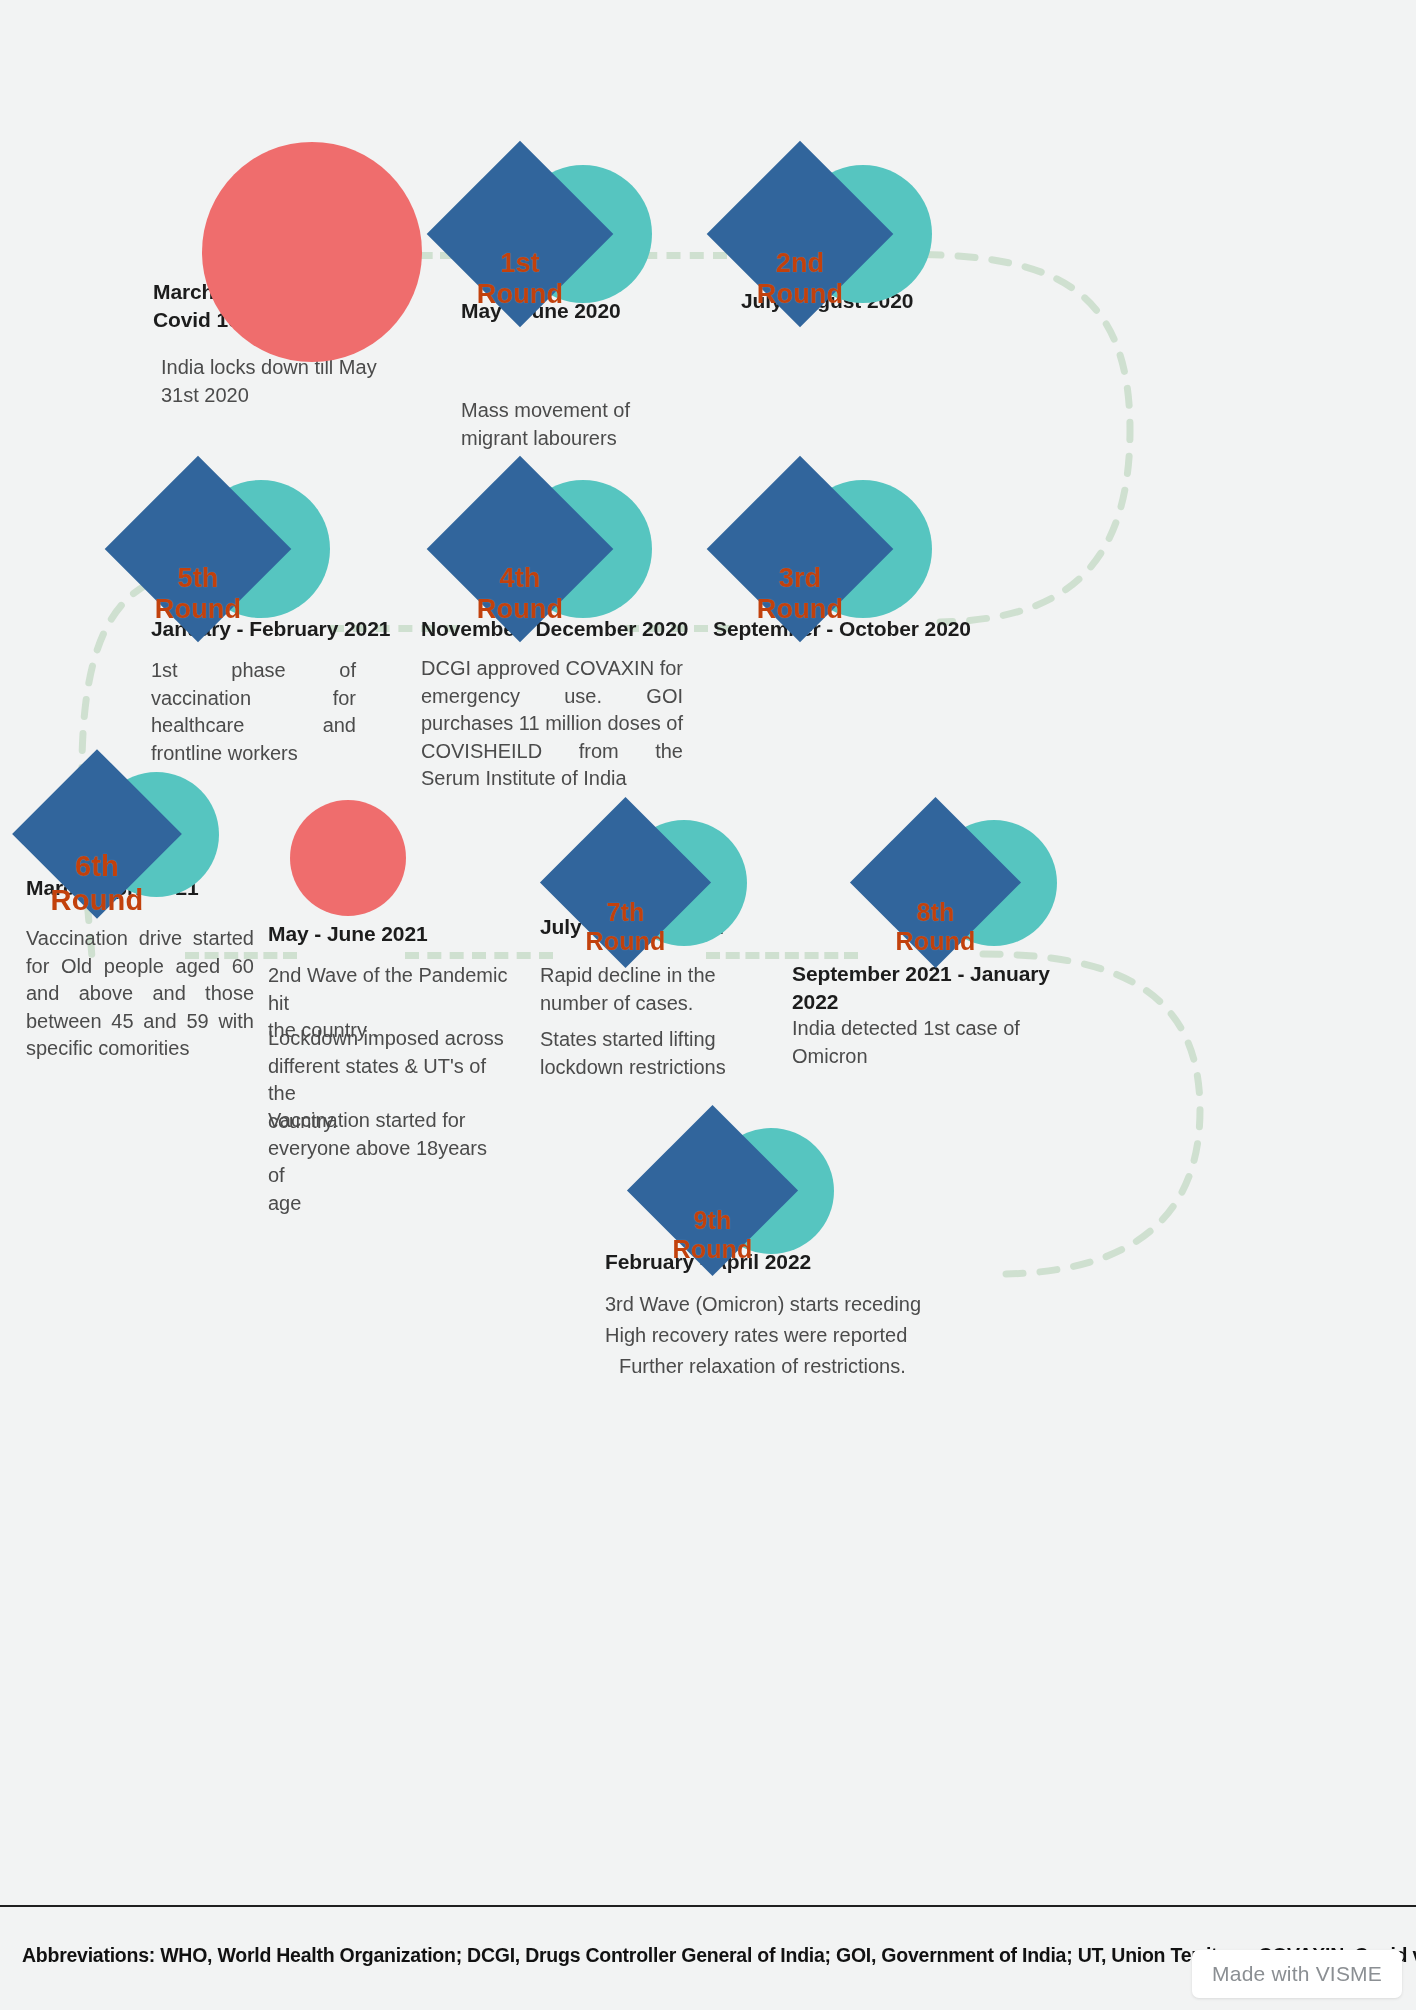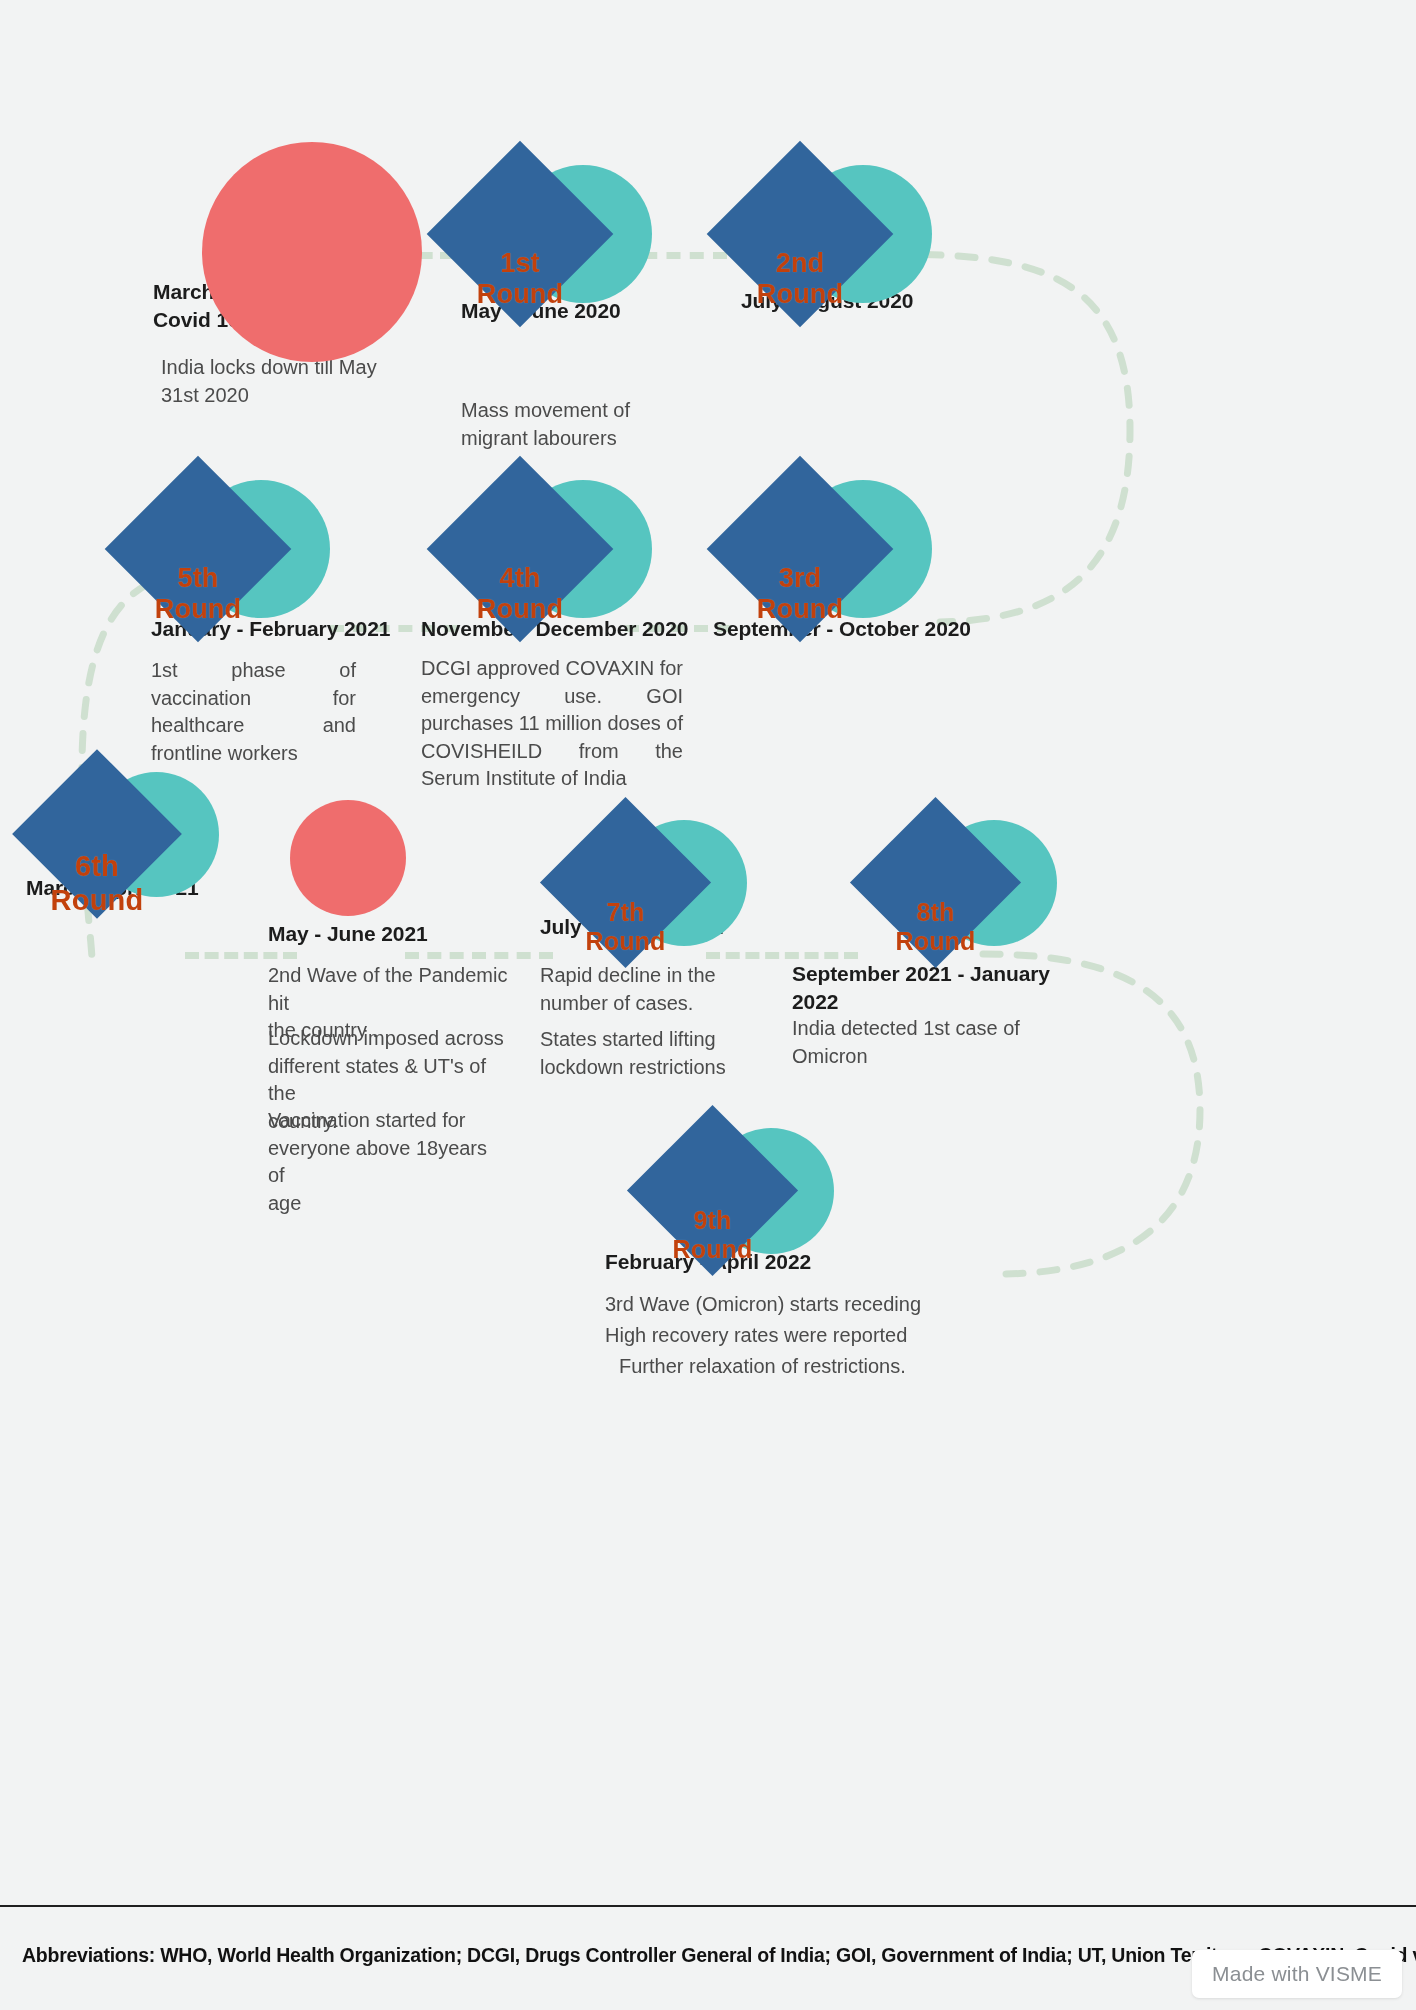--- a/index.html
+++ b/index.html
@@ -224,20 +224,21 @@
   <div class="title" style="left:713px; top:615px; width:340px;">September - October 2020</div>
 
   <div class="node" style="left:12px; top:742px; width:200px; height:215px;">
     <div class="circle" style="left:82px; top:30px; width:125px; height:125px;"></div>
     <div class="diamond" style="left:25px; top:32px; width:120px; height:120px;"></div>
     <div class="diamond-label" style="left:25px; top:60px; width:120px; font-size:29px;">6th
 Round</div>
   </div>
 
   <div class="title" style="left:26px; top:874px; width:300px;">March- April 2021</div>
+  <div class="body just" style="left:26px; top:925px; width:228px;">Vaccination drive started for Old people aged 60 and above and those between 45 and 59 with specific comorities</div>
 
   <div class="node" style="left:290px; top:800px; width:120px; height:120px;">
     <div class="red-circle" style="left:0; top:0; width:58px; height:58px; transform:scale(2); transform-origin:0 0;"></div>
   </div>
 
   <div class="title" style="left:268px; top:920px; width:300px;">May - June  2021</div>
   <div class="body" style="left:268px; top:962px; width:240px;">2nd Wave of the Pandemic hit
 the country .</div>
   <div class="body" style="left:268px; top:1025px; width:240px;">Lockdown imposed across
 different states &amp; UT's of the

